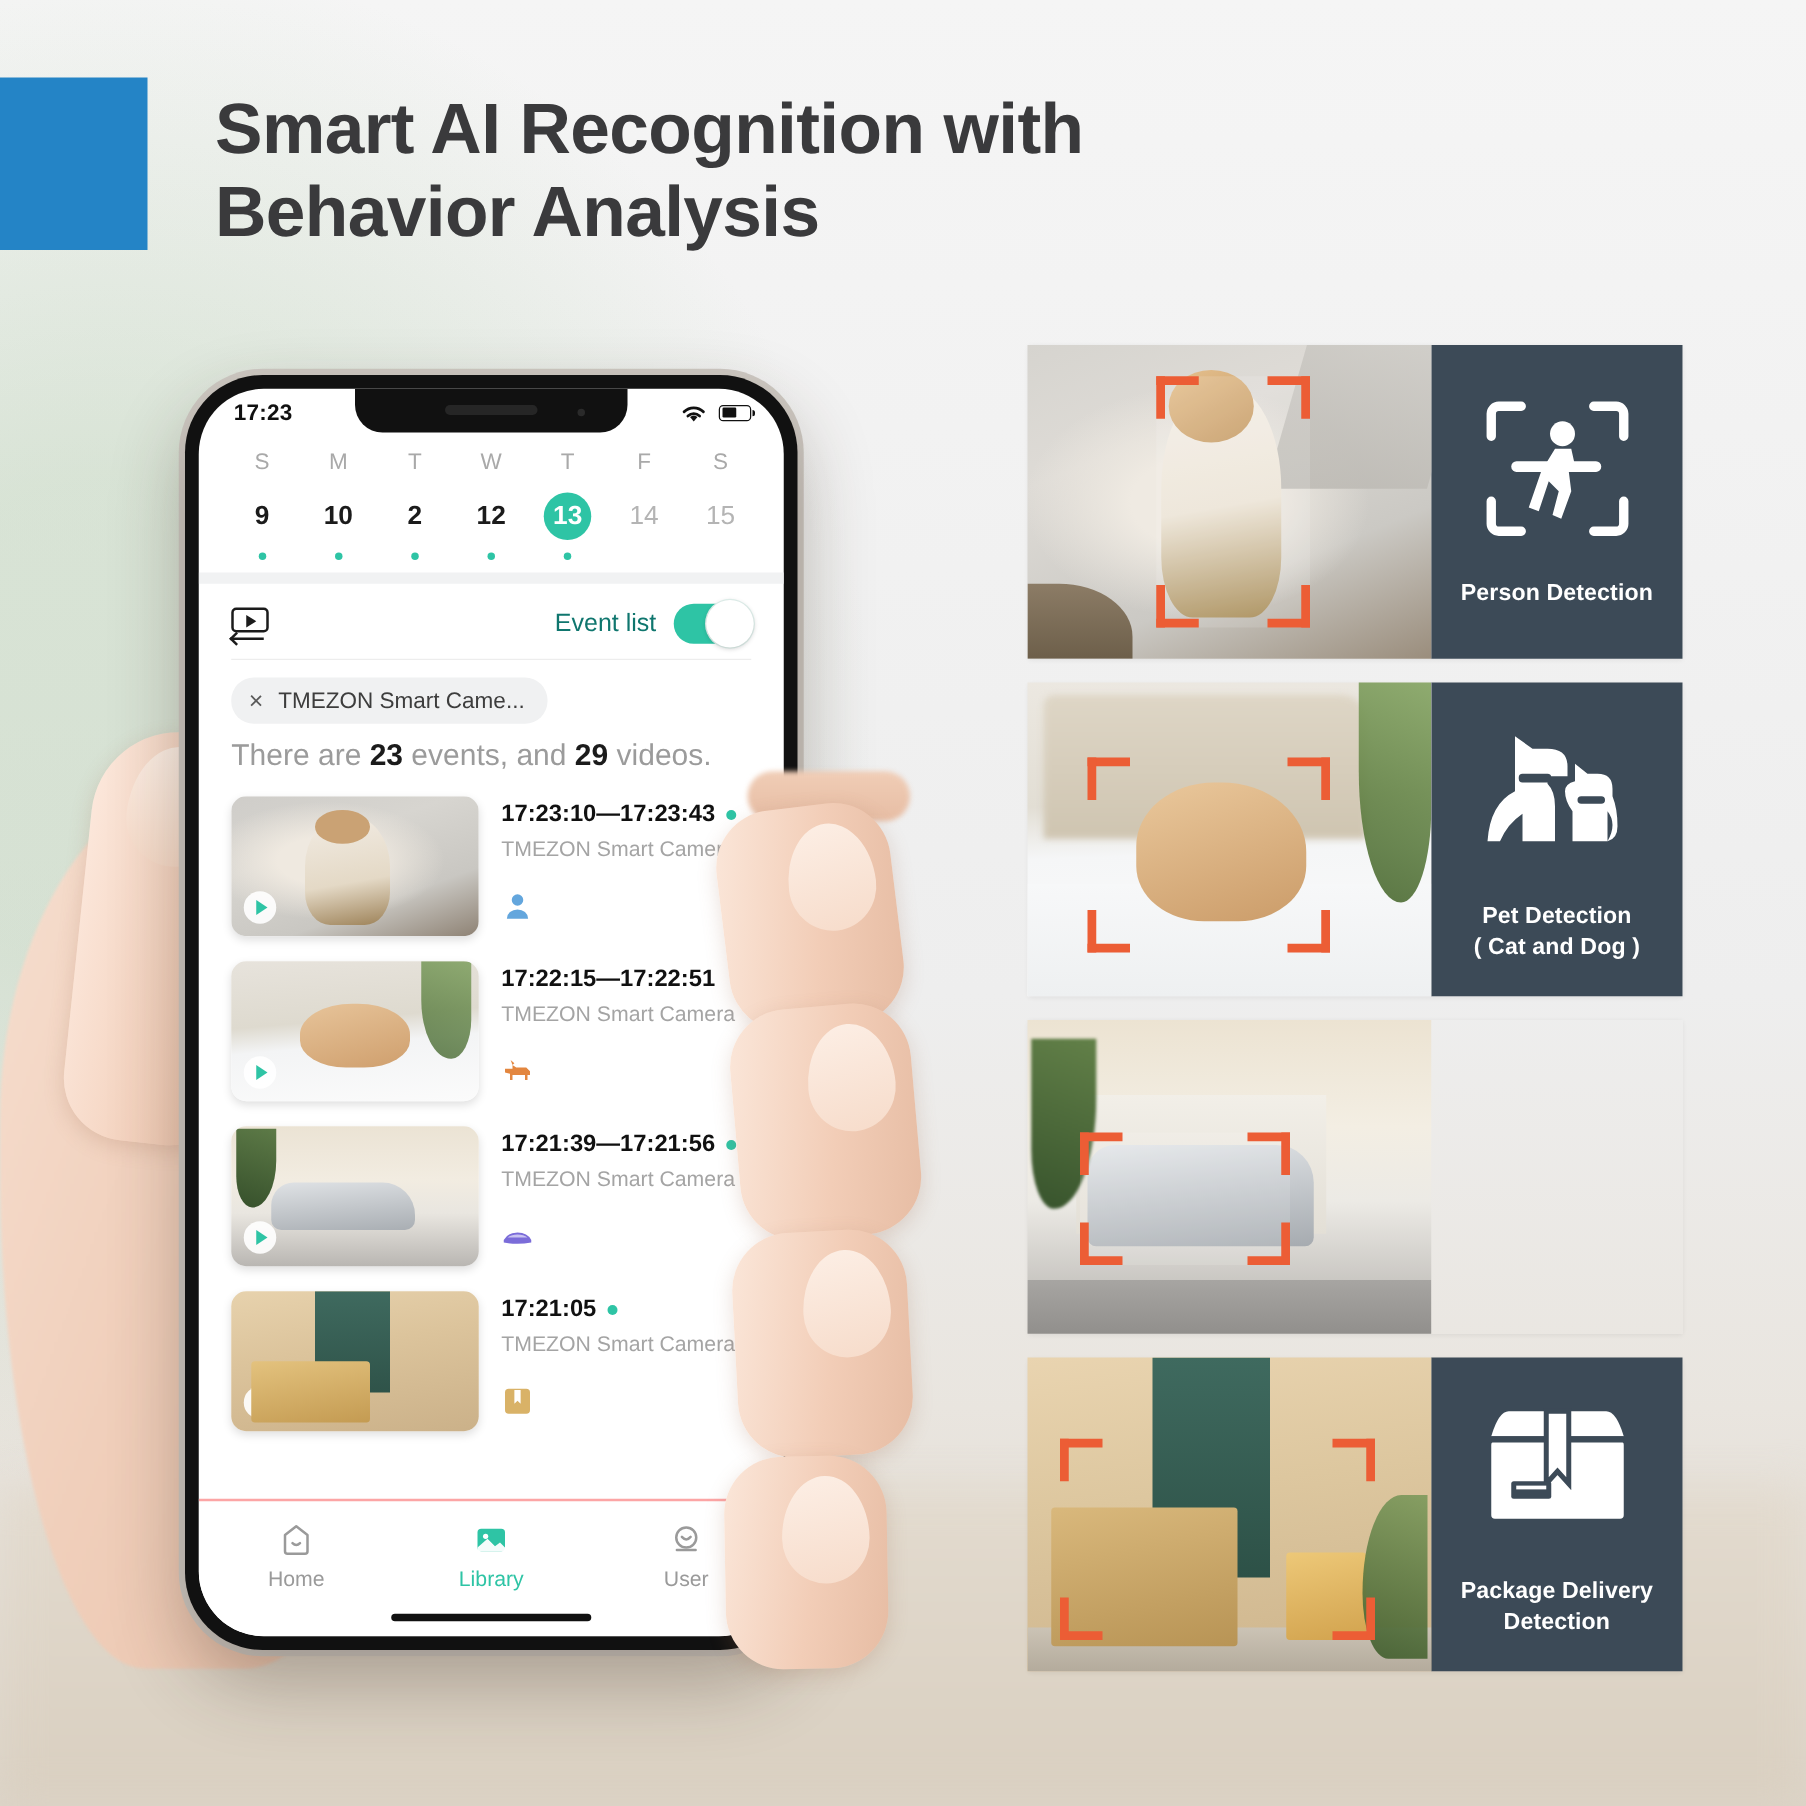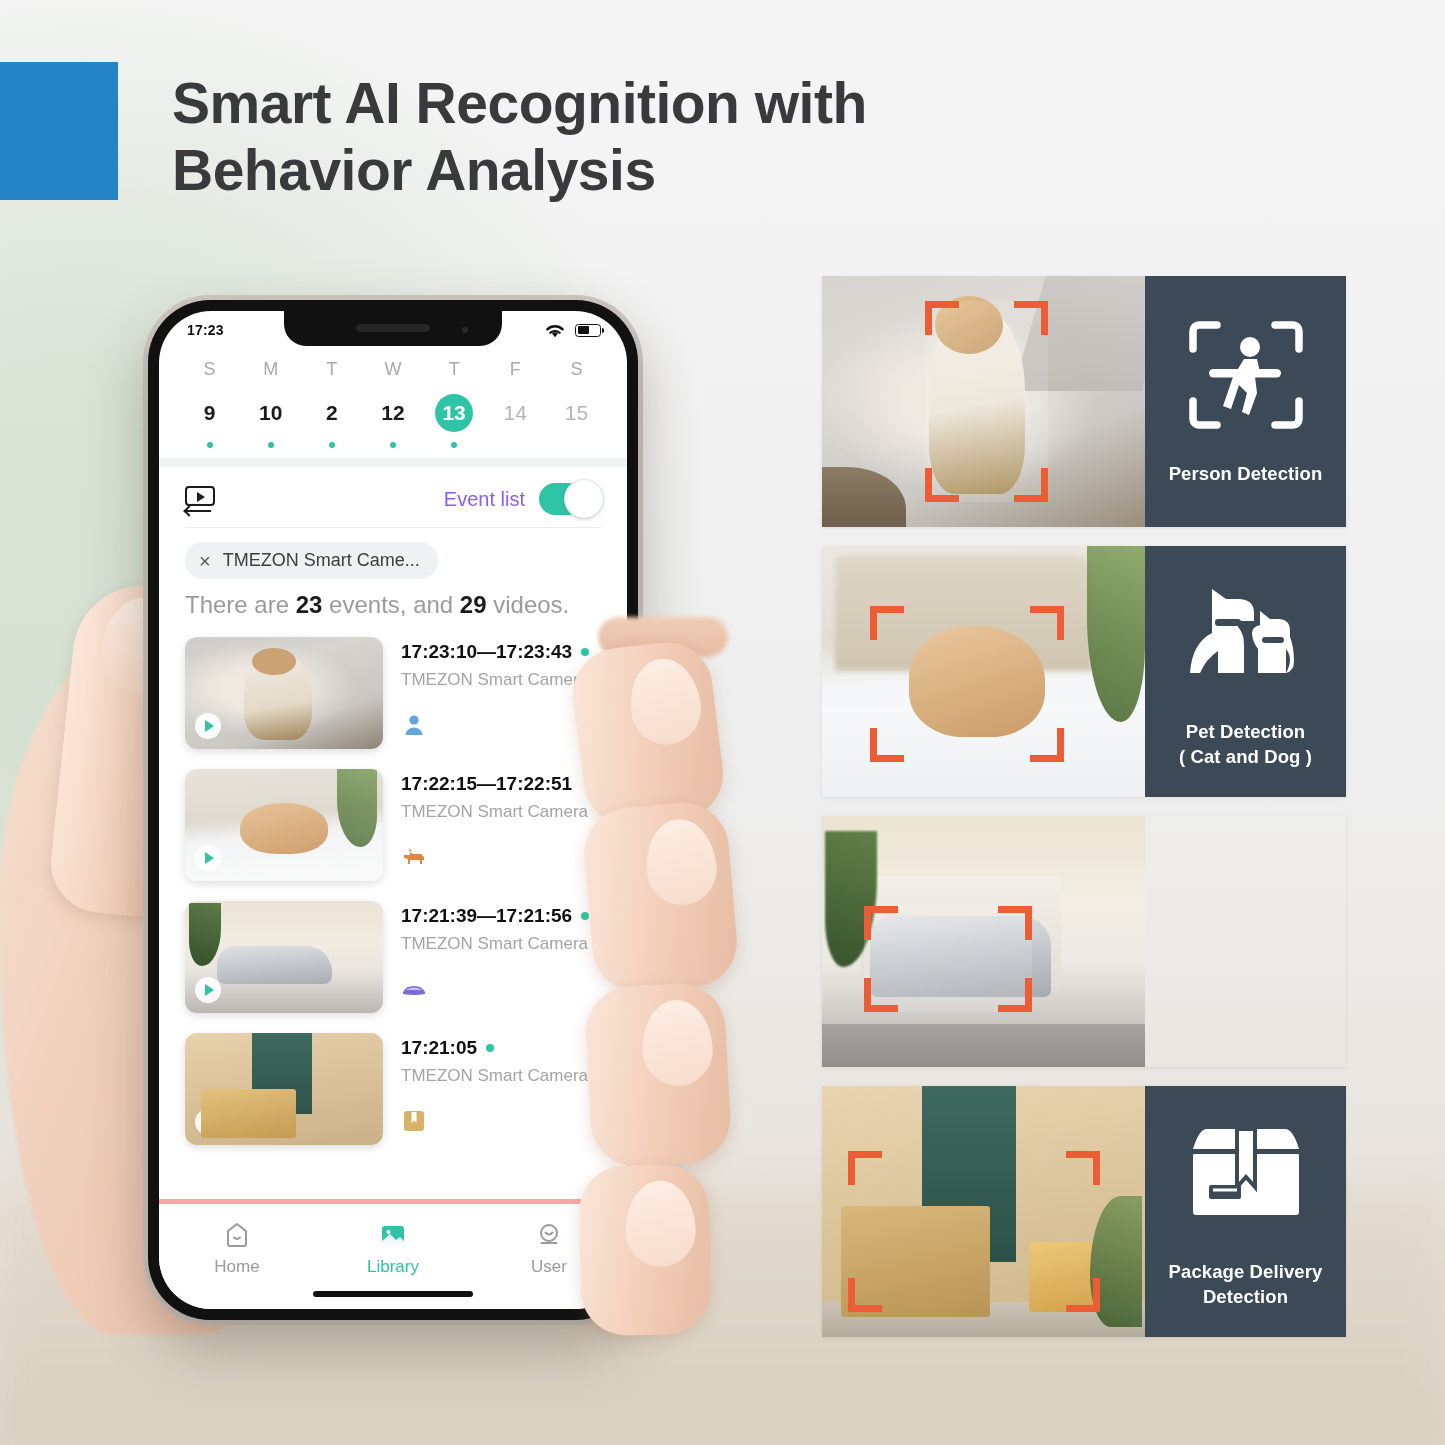--- a/index.html
+++ b/index.html
@@ -82,21 +82,21 @@
   }
   .notch .speaker{ position:absolute; left:50%; top:13px; transform:translateX(-50%);
     width:74px; height:8px; background:#262626; border-radius:5px;}
   .notch .cam{ position:absolute; right:34px; top:16px; width:6px; height:6px;
     background:#2a2a2a; border-radius:50%;}
 
   .statusbar{
     position:relative; height:36px; display:flex; align-items:center;
     justify-content:space-between; padding:2px 26px 0 28px; z-index:5;
   }
-  .st-time{ font-size:14px; font-weight:700; color:#111; letter-spacing:.2px; }
+  .st-time{ font-size:18px; font-weight:700; color:#111; letter-spacing:.2px; }
   .st-right{ display:flex; align-items:center; gap:8px; }
   .batt{ width:26px; height:13px; border:1.6px solid #111; border-radius:3.5px; position:relative;}
   .batt i{ position:absolute; left:1.5px; top:1.5px; bottom:1.5px; width:11px; background:#111; border-radius:1px;}
   .batt:after{ content:""; position:absolute; right:-4px; top:3.5px; width:2.5px;height:5px;background:#111;border-radius:0 2px 2px 0;}
 
   
   .app-top{ display:flex; align-items:center; justify-content:space-between;
     padding:14px 26px 6px 26px; }
   .app-month{ font-size:21px; font-weight:500; color:#1b1b1b; display:flex; align-items:center; gap:7px;}
   .caret{ width:0;height:0;border-left:6px solid transparent;border-right:6px solid transparent;
@@ -119,21 +119,21 @@
     padding:16px 26px 12px 26px; }
   .ico-video{ width:30px; height:26px; position:relative; }
   .ico-video .scr{ position:absolute; left:0; top:0; width:30px; height:20px;
     border:2.2px solid #1b1b1b; border-radius:4px;}
   .ico-video .scr:after{ content:""; position:absolute; left:10px; top:4px;
     border-left:8px solid #1b1b1b; border-top:5px solid transparent; border-bottom:5px solid transparent;}
   .ico-video .base{ position:absolute; left:0; bottom:0; width:26px; height:2.2px; background:#1b1b1b;}
   .ico-video .base:before{ content:""; position:absolute; left:0; top:-3px; width:6px;height:6px;
     border-left:2.2px solid #1b1b1b; border-bottom:2.2px solid #1b1b1b; transform:rotate(45deg);}
   .evt-right{ display:flex; align-items:center; gap:14px; }
-  .evt-label{ font-size:20px; color:#8b5cf6; }
+  .evt-label{ font-size:20px; color:#0f766e; }
   .switch{ width:62px; height:32px; border-radius:20px; background:var(--teal,#2ec4a5);
     position:relative; }
   .switch i{ position:absolute; right:-2px; top:-3px; width:38px; height:38px; border-radius:50%;
     background:#fff; box-shadow:0 1px 4px rgba(0,0,0,.2), 0 0 0 1px #e6f6f2;}
 
   .hr{ height:1px; background:#ededed; margin:0 26px; }
 
   .chips{ padding:14px 26px 6px 26px; }
   .chip{ display:inline-flex; align-items:center; gap:12px; background:#f0f1f2;
     border-radius:18px; padding:8px 18px 8px 14px; }
@@ -175,21 +175,21 @@
     border-radius:18px 26px 8px 8px; background:linear-gradient(175deg,#dfe2e5,#a9aeb3);}
   .sc-car:after{ content:""; position:absolute; left:2%; top:2%; width:16%; height:56%;
     background:linear-gradient(200deg,#5d7a47,#36502b); border-radius:0 0 60% 40%;}
   .sc-pkg{ background:linear-gradient(170deg,#e7d2ad 0%, #dcc49c 40%, #cbb189 100%);}
   .sc-pkg:before{ content:""; position:absolute; left:34%; top:0; width:30%; height:72%;
     background:linear-gradient(180deg,#3f6a5f,#2f5349);}
   .sc-pkg:after{ content:""; position:absolute; left:8%; bottom:6%; width:48%; height:44%;
     background:linear-gradient(170deg,#e3c27e,#c49b52); border-radius:3px;}
 
   .tabbar{ position:absolute; left:0; right:0; bottom:0; height:110px; background:#fff;
-    border-top:5px solid #fca5a5; display:flex; align-items:flex-start; padding-top:16px;justify-content:flex-end;}
+    border-top:2px solid #fca5a5; display:flex; align-items:flex-start; padding-top:16px;justify-content:flex-end;}
   .tab{ flex:1; text-align:center; }
   .tab .tlabel{ font-size:17px; color:#9a9a9a; margin-top:7px; display:block;}
   .tab.active .tlabel{ color:var(--teal,#2ec4a5); }
   .tab .ti{ height:30px; display:flex; align-items:center; justify-content:center; }
   .homebar{ position:absolute; left:50%; transform:translateX(-50%); bottom:12px;
     width:160px; height:6px; background:#111; border-radius:4px; }
 
   
   .cards{ position:absolute; left:822px; top:276px; width:524px; }
   .card{ display:flex; height:251px; margin-bottom:19px;

